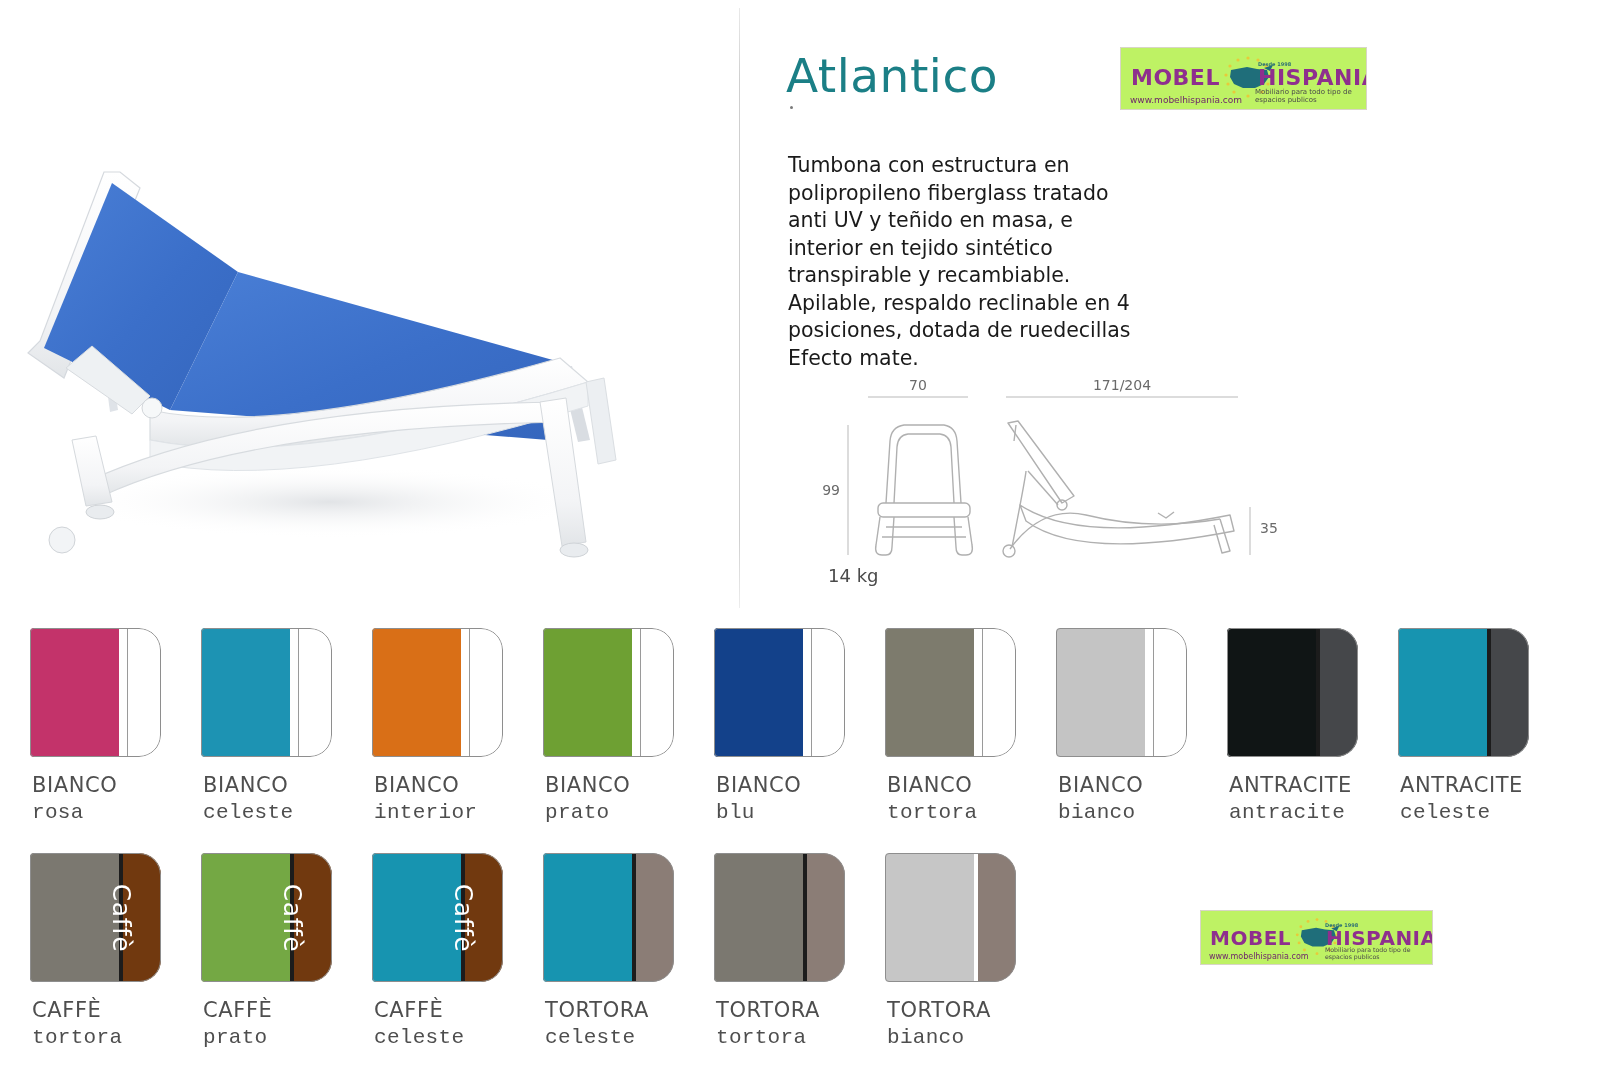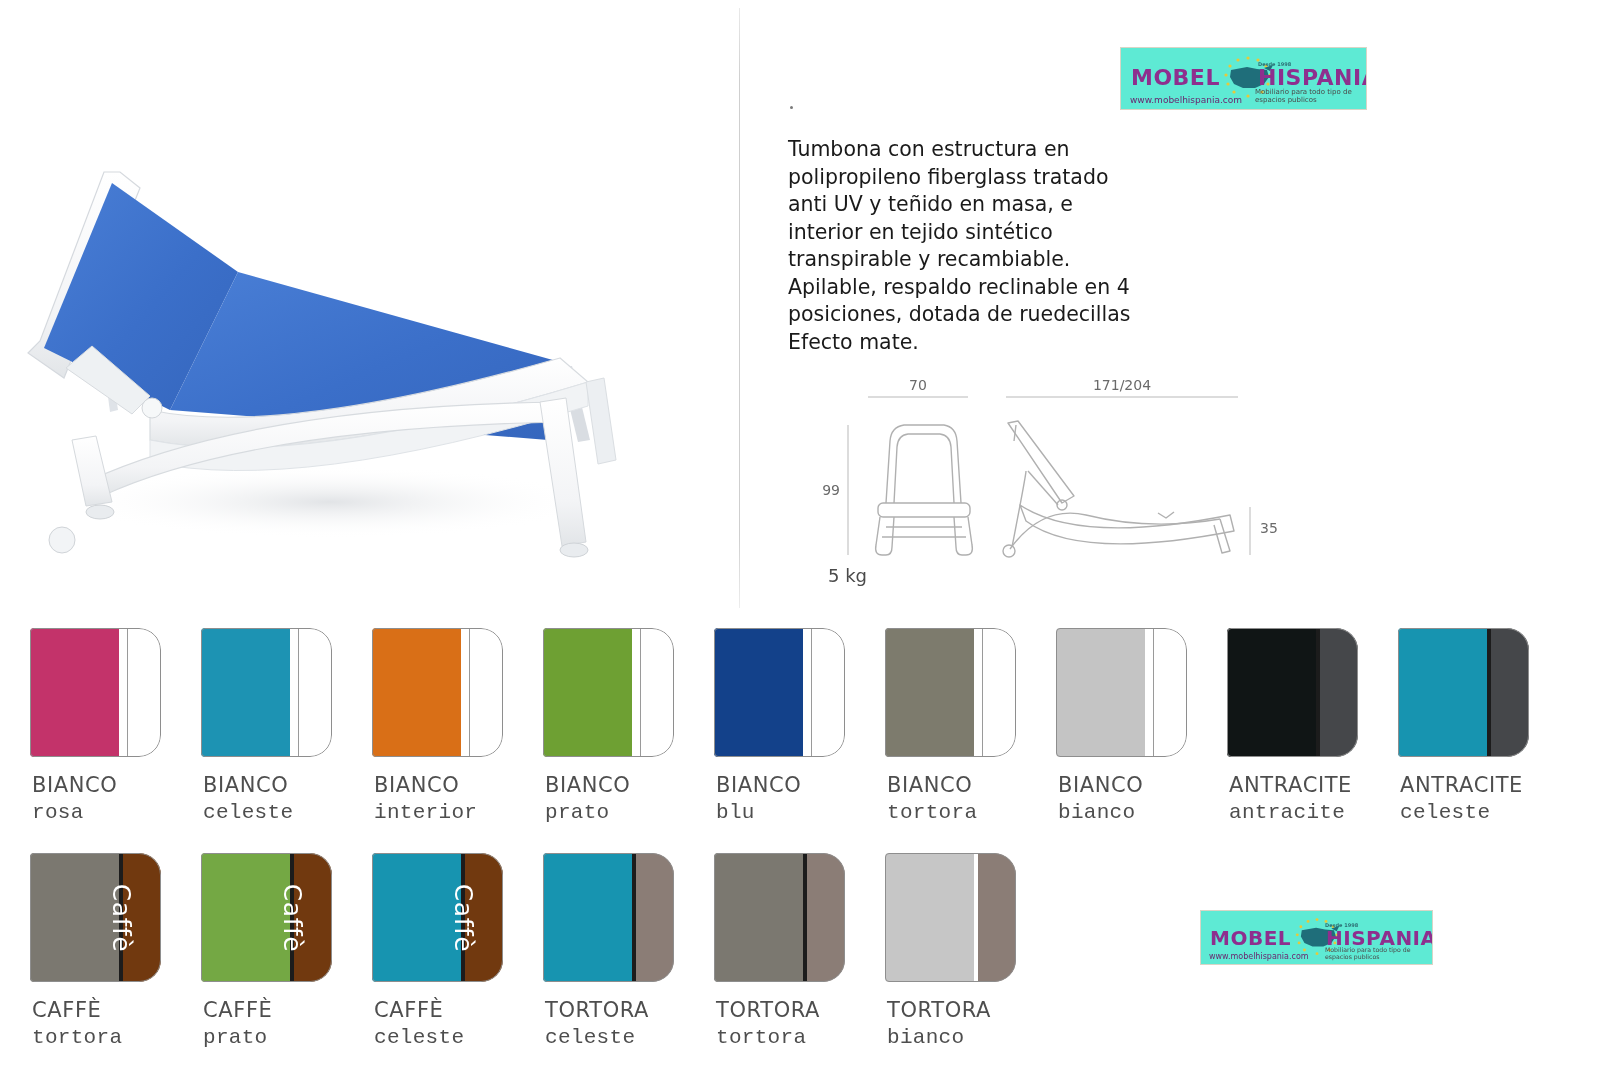--- a/index.html
+++ b/index.html
@@ -25,29 +25,29 @@
   .title{
     position:absolute;left:786px;top:52px;
     font-size:47px;letter-spacing:0.5px;
     color:#1b7f86;font-weight:400;line-height:1;
     font-family:"DejaVu Sans", sans-serif;
   }
   .title-dot{
     position:absolute;left:790px;top:106px;width:3px;height:3px;background:#7a7a7a;border-radius:50%;
   }
   .desc{
-    position:absolute;left:788px;top:136px;width:348px;
+    position:absolute;left:788px;top:152px;width:348px;
     font-size:20.5px;line-height:27.5px;color:#1a1a1a;
     font-family:"DejaVu Sans", sans-serif;
     white-space:pre-line;
   }
 
   
   .logo{
-    position:absolute;background:#5eead4;border:1px solid #d8d5c6;
+    position:absolute;background:#bef264;border:1px solid #d8d5c6;
     box-sizing:border-box;overflow:hidden;
   }
   .logo.top{left:1120px;top:47px;width:247px;height:63px;}
   .logo.bottom{left:1200px;top:910px;width:233px;height:55px;}
   .logo .brand-left,.logo .brand-right{
     position:absolute;font-weight:bold;color:#8e2f8e;
     font-family:"DejaVu Sans", sans-serif;letter-spacing:.5px;
   }
   .logo.top .brand-left{left:10px;top:17px;font-size:22px;}
   .logo.top .brand-right{left:137px;top:17px;font-size:22px;}
@@ -174,20 +174,21 @@
 
       <path d="M72 330 L96 326 L112 392 L86 396 Z" fill="url(#frameG)" stroke="#d5d9dd"></path>
       <circle cx="62" cy="430" r="13" fill="#f2f4f6" stroke="#d0d4d8"></circle>
       <ellipse cx="574" cy="440" rx="14" ry="7" fill="#e9ecef" stroke="#cfd3d7"></ellipse>
       <ellipse cx="100" cy="402" rx="14" ry="7" fill="#e9ecef" stroke="#cfd3d7"></ellipse>
 
       <path d="M586 272 L604 268 L616 350 L598 354 Z" fill="#eceff2" stroke="#dadee2"></path>
     </svg>
   </div>
 
+  <div class="title">Atlantico</div>
   <div class="title-dot"></div>
 
   <div class="desc">Tumbona con estructura en
 polipropileno fiberglass tratado
 anti UV y teñido en masa, e
 interior en tejido sintético
 transpirable y recambiable.
 Apilable, respaldo reclinable en 4
 posiciones, dotada de ruedecillas
 Efecto mate.</div>
@@ -255,21 +256,21 @@
         <path d="M226 70 L224 86"></path>
         <path d="M230 150 Q290 190 440 160 L444 176 Q290 206 236 166 Z"></path>
         <path d="M222 192 Q236 120 236 116"></path>
         <path d="M220 194 Q252 150 296 160 Q360 176 430 164"></path>
         <path d="M430 164 L440 196 L432 198 L424 170"></path>
         <circle cx="219" cy="196" r="6"></circle>
         <path d="M368 158 L376 163 L384 157"></path>
       </g>
     </svg>
   </div>
-  <div class="weight">5 kg</div>
+  <div class="weight">14 kg</div>
 
   <div class="logo bottom">
     <span class="brand-left">MOBEL</span>
     <span class="emblem">
       <svg viewBox="0 0 62 48" xmlns="http://www.w3.org/2000/svg">
         <g fill="#e8c93a">
           <circle cx="31" cy="4" r="1.6"></circle>
             <circle cx="21" cy="6" r="1.6"></circle>
           <circle cx="41" cy="6" r="1.6"></circle>
             <circle cx="13" cy="12" r="1.6"></circle>

